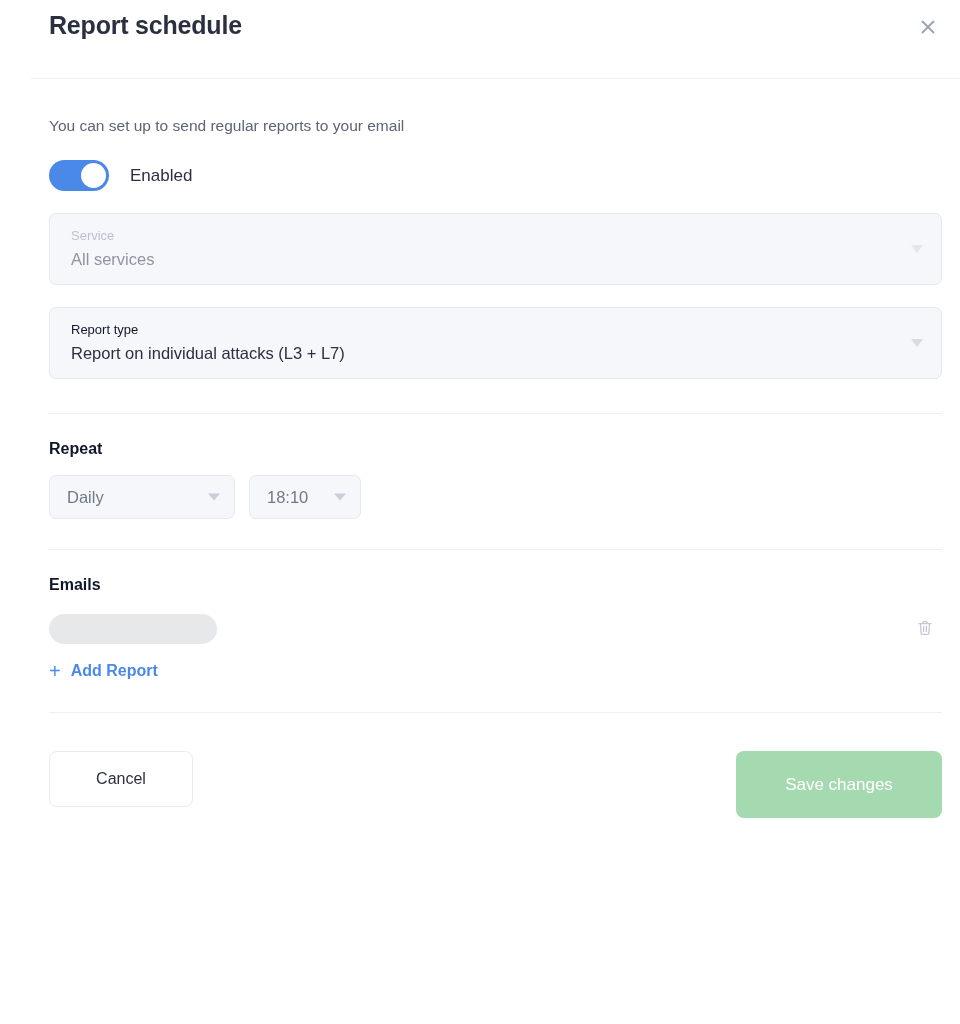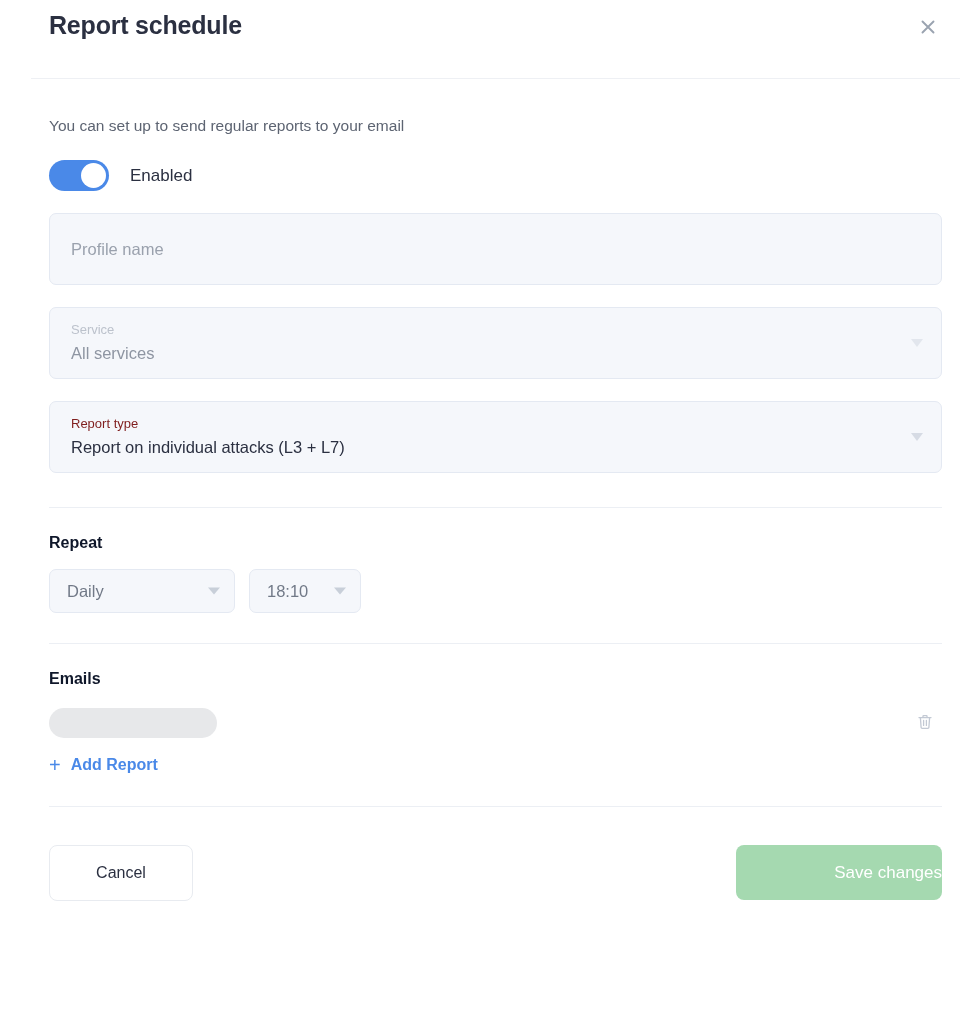--- a/index.html
+++ b/index.html
@@ -109,21 +109,21 @@
     top: 50%;
     transform: translateY(-50%);
     font-size: 16.5px;
     color: #9aa1ad;
   }
   .field .mini-label {
     position: absolute;
     left: 21px;
     top: 14px;
     font-size: 13px;
-    color: #7f1d1d;
+    color: #0f172a;
   }
   .field .value {
     position: absolute;
     left: 21px;
     top: 36px;
     font-size: 16.5px;
     color: #2b3041;
   }
   .field.disabled .value { color: #8e95a2; }
   .field.disabled .mini-label { color: #bcc2cc; }
@@ -263,29 +263,28 @@
     font-family: "Liberation Sans", sans-serif;
     font-size: 16px;
     color: #2b3041;
     cursor: pointer;
   }
   .btn-save {
     position: absolute;
     right: 18px;
     top: 11px;
     width: 206px;
-    height: 55px;
+    height: 67px;
     background: #a5d9b0;
     border: none;
     border-radius: 8px;
     font-family: "Liberation Sans", sans-serif;
     font-size: 17px;
     color: #ffffff;
     cursor: pointer;
-    text-align: right;
   }
 </style>
 </head>
 <body>
 
 <div class="dialog">
 
   <div class="header">
     <div class="header-title">Report schedule</div>
     <button class="close-btn">
@@ -303,23 +302,20 @@
 
     
     <div class="toggle-row">
       <button class="toggle">
         <span class="knob"></span>
       </button>
       <span class="toggle-label">Enabled</span>
     </div>
 
     
-    <div class="field">
-      <span class="placeholder">Profile name</span>
-    </div>
 
     
     <div class="field select disabled">
       <span class="mini-label">Service</span>
       <span class="value">All services</span>
       <span class="caret"></span>
     </div>
 
     
     <div class="field select">

